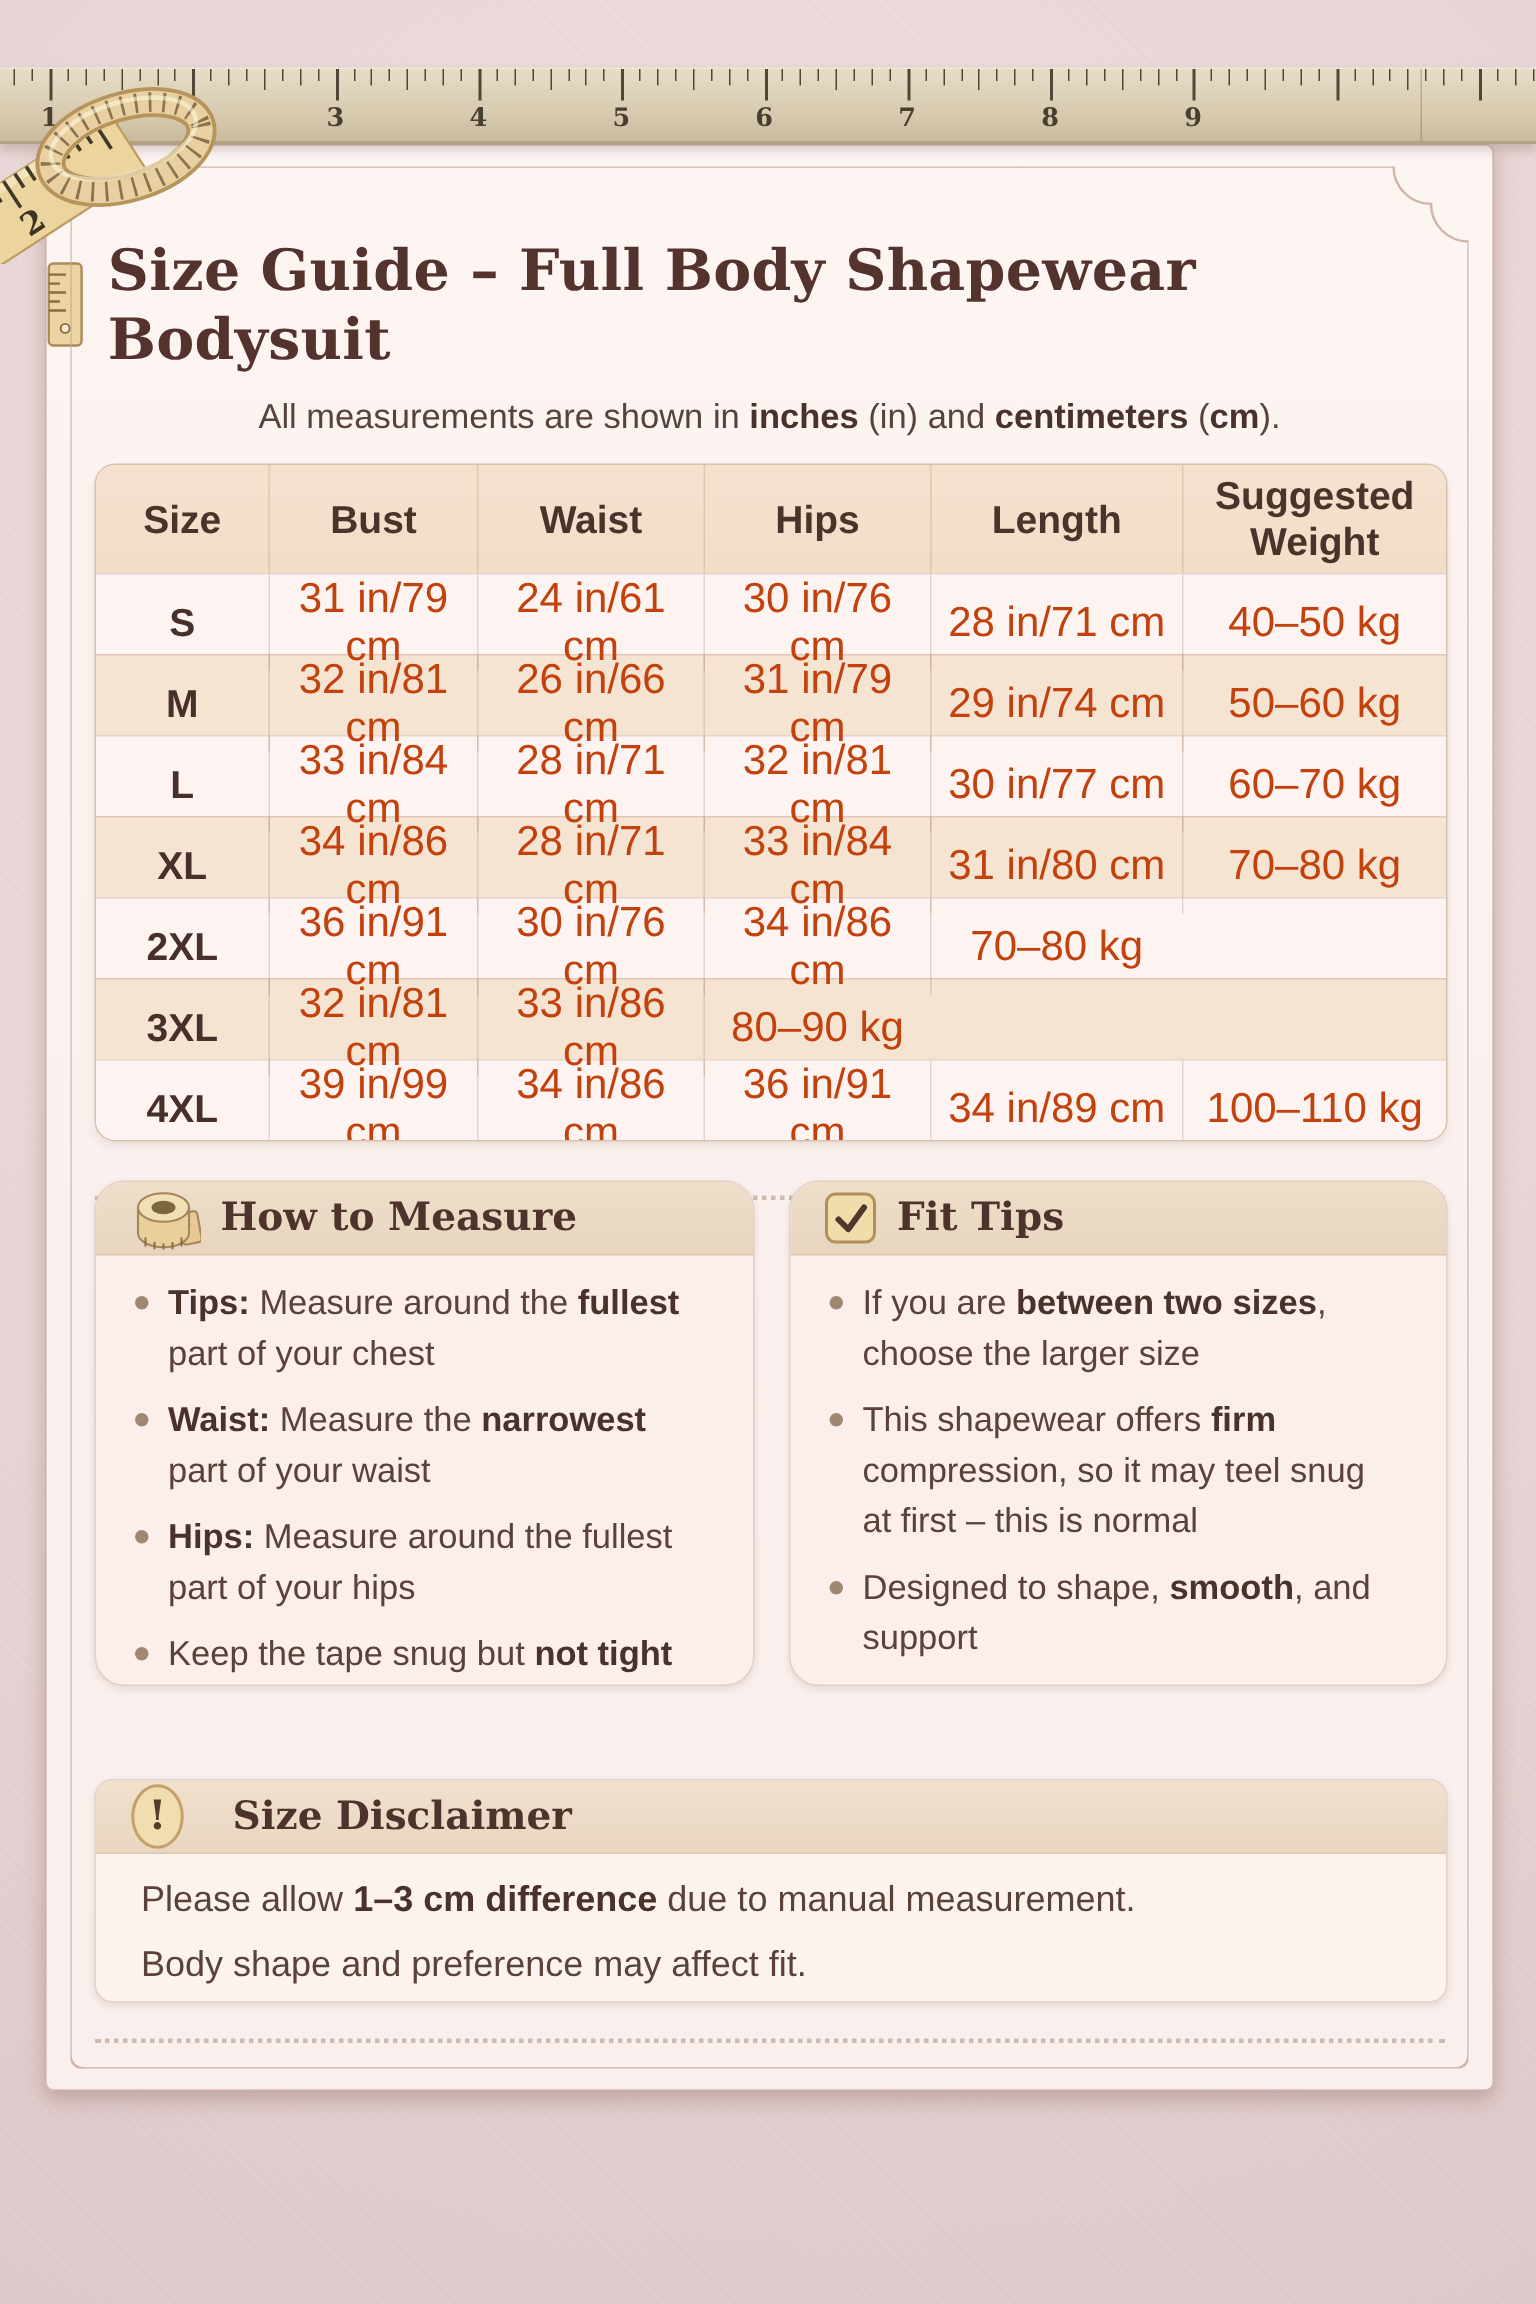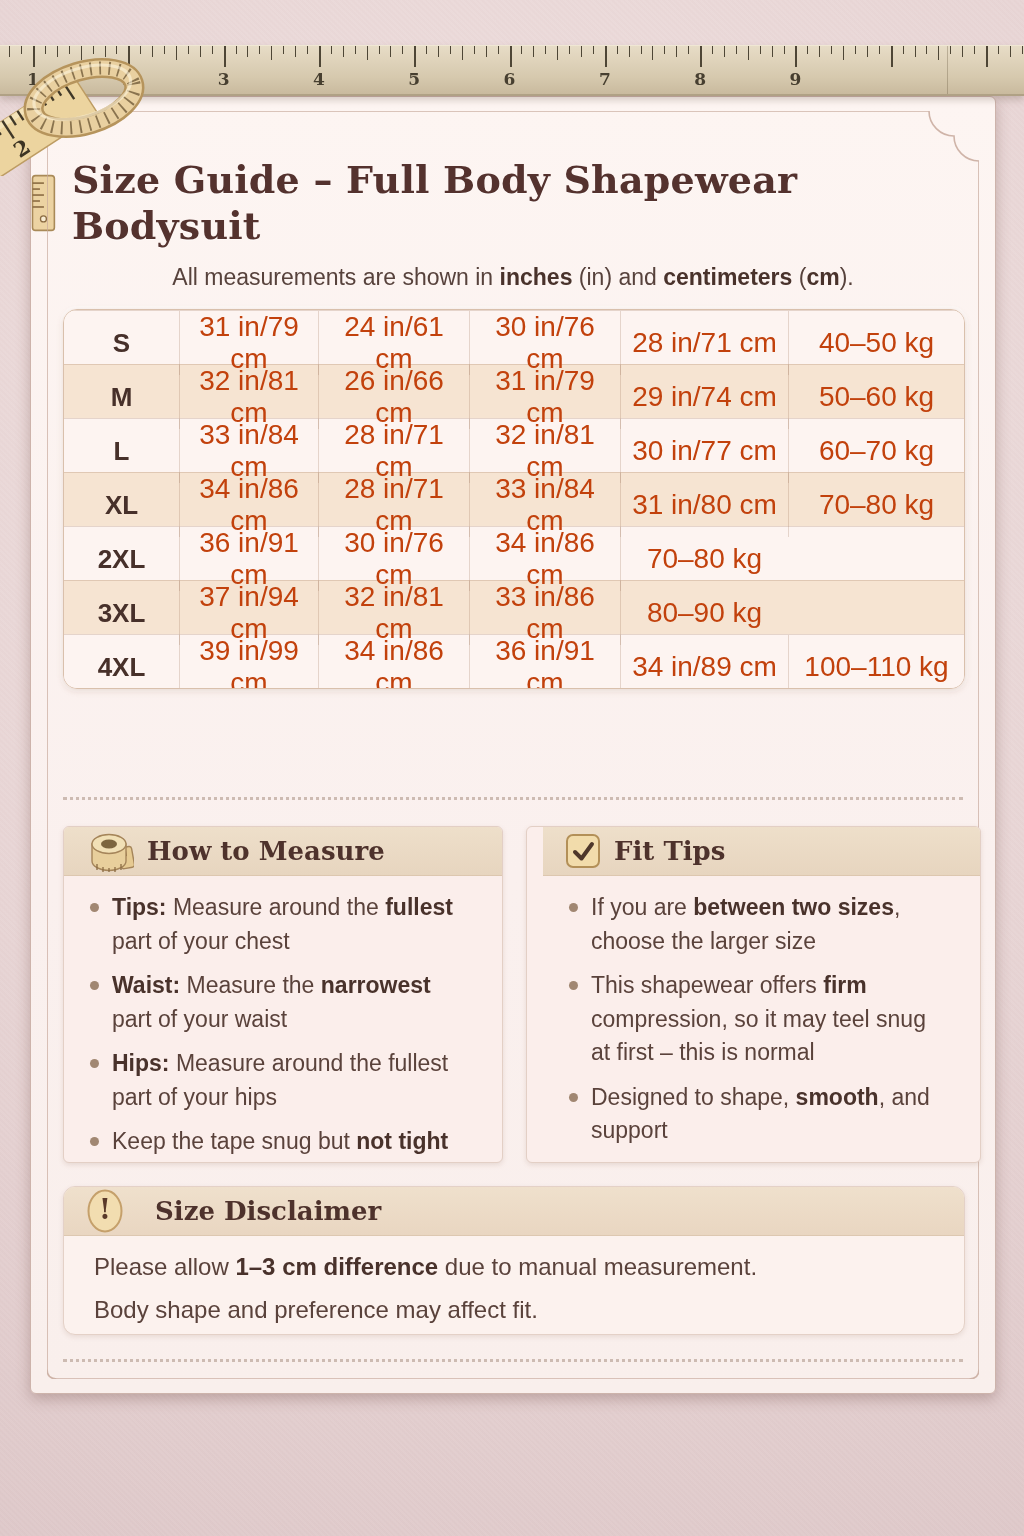--- a/index.html
+++ b/index.html
@@ -46,24 +46,24 @@
   .t-cell{display:flex;align-items:center;justify-content:center;text-align:center;
     font-size:28px;color:#c2410c;border-left:1px solid rgba(170,130,105,.28);padding:0 4px;}
   .t-cell:first-child{border-left:none;}
   .t-head .t-cell{font-weight:700;font-size:26px;line-height:1.18;color:#4b332b;}
   .t-cell.c-size{font-weight:700;font-size:26px;color:#47302a;}
   
   .divider{position:absolute;left:32px;width:900px;border-top:3px dotted #c6b2a8;opacity:.85;}
   .d1{top:700px;}
   .d2{top:1262px;}
   
-  .info-box{position:absolute;top:729px;height:335px;border-radius:6px;overflow:hidden;
+  .info-box{position:absolute;top:690px;height:335px;border-radius:20px;overflow:hidden;
     background:#fbeeeb;border:1px solid #e3cfc5;box-shadow:0 2px 5px rgba(150,110,95,.18);}
   .box-htm{left:32px;width:438px;}
-  .box-tips{left:495px;width:437px;padding-left:16px;}
+  .box-tips{left:495px;width:437px;}
   .box-head{height:48px;display:flex;align-items:center;gap:13px;padding-left:22px;
     background:linear-gradient(#eedfca,#e7d5bf);border-bottom:1px solid rgba(190,155,125,.35);}
   .box-head h2{margin:0;font:700 26px "DejaVu Serif",serif;color:#4e322c;}
   .bullets{list-style:none;margin:15px 0 0;padding:0 46px 0 26px;display:flex;flex-direction:column;gap:11px;}
   .bullets li{display:flex;gap:13px;font-size:23px;line-height:1.46;color:#5a423b;}
   .dot{flex:0 0 auto;width:9px;height:9px;border-radius:50%;background:#a18772;margin-top:12px;}
   
   .disclaimer{position:absolute;left:32px;top:1089px;width:900px;height:147px;border-radius:12px;overflow:hidden;
     background:#fcf2ee;border:1px solid #e4d1c7;box-shadow:0 2px 5px rgba(150,110,95,.16);}
   .disc-head{height:48px;display:flex;align-items:center;gap:15px;padding-left:22px;
@@ -222,20 +222,28 @@
           <line x1="1.5" y1="33" x2="13" y2="33"></line>
         </g>
         <circle cx="12.5" cy="45" r="3" fill="#f8edd3" stroke="#8a6b42" stroke-width="1.3"></circle>
       </svg>
       <h1>Size Guide – Full Body Shapewear Bodysuit</h1>
     </div>
 
     <div class="subtitle"><span>All measurements are shown in </span><span class="b">inches</span><span> (in) and </span><span class="b">centimeters</span><span> (</span><span class="b">cm</span><span>).</span></div>
 
     <div class="size-table">
+        <div class="t-row t-head">
+          <div class="t-cell">Size</div>
+          <div class="t-cell">Bust</div>
+          <div class="t-cell">Waist</div>
+          <div class="t-cell">Hips</div>
+          <div class="t-cell">Length</div>
+          <div class="t-cell">Suggested Weight</div>
+        </div>
         <div class="t-row row-light">
           <div class="t-cell c-size">S</div>
           <div class="t-cell">31 in/79 cm</div>
           <div class="t-cell">24 in/61 cm</div>
           <div class="t-cell">30 in/76 cm</div>
           <div class="t-cell">28 in/71 cm</div>
           <div class="t-cell">40–50 kg</div>
         </div>
         <div class="t-row row-tan">
           <div class="t-cell c-size">M</div>
@@ -263,21 +271,20 @@
         </div>
         <div class="t-row row-light">
           <div class="t-cell c-size">2XL</div>
           <div class="t-cell">36 in/91 cm</div>
           <div class="t-cell">30 in/76 cm</div>
           <div class="t-cell">34 in/86 cm</div>
           <div class="t-cell">70–80 kg</div>
         </div>
         <div class="t-row row-tan">
           <div class="t-cell c-size">3XL</div>
-          <div class="t-cell">37 in/94 cm</div>
           <div class="t-cell">32 in/81 cm</div>
           <div class="t-cell">33 in/86 cm</div>
           <div class="t-cell">80–90 kg</div>
         </div>
         <div class="t-row row-light">
           <div class="t-cell c-size">4XL</div>
           <div class="t-cell">39 in/99 cm</div>
           <div class="t-cell">34 in/86 cm</div>
           <div class="t-cell">36 in/91 cm</div>
           <div class="t-cell">34 in/89 cm</div>

